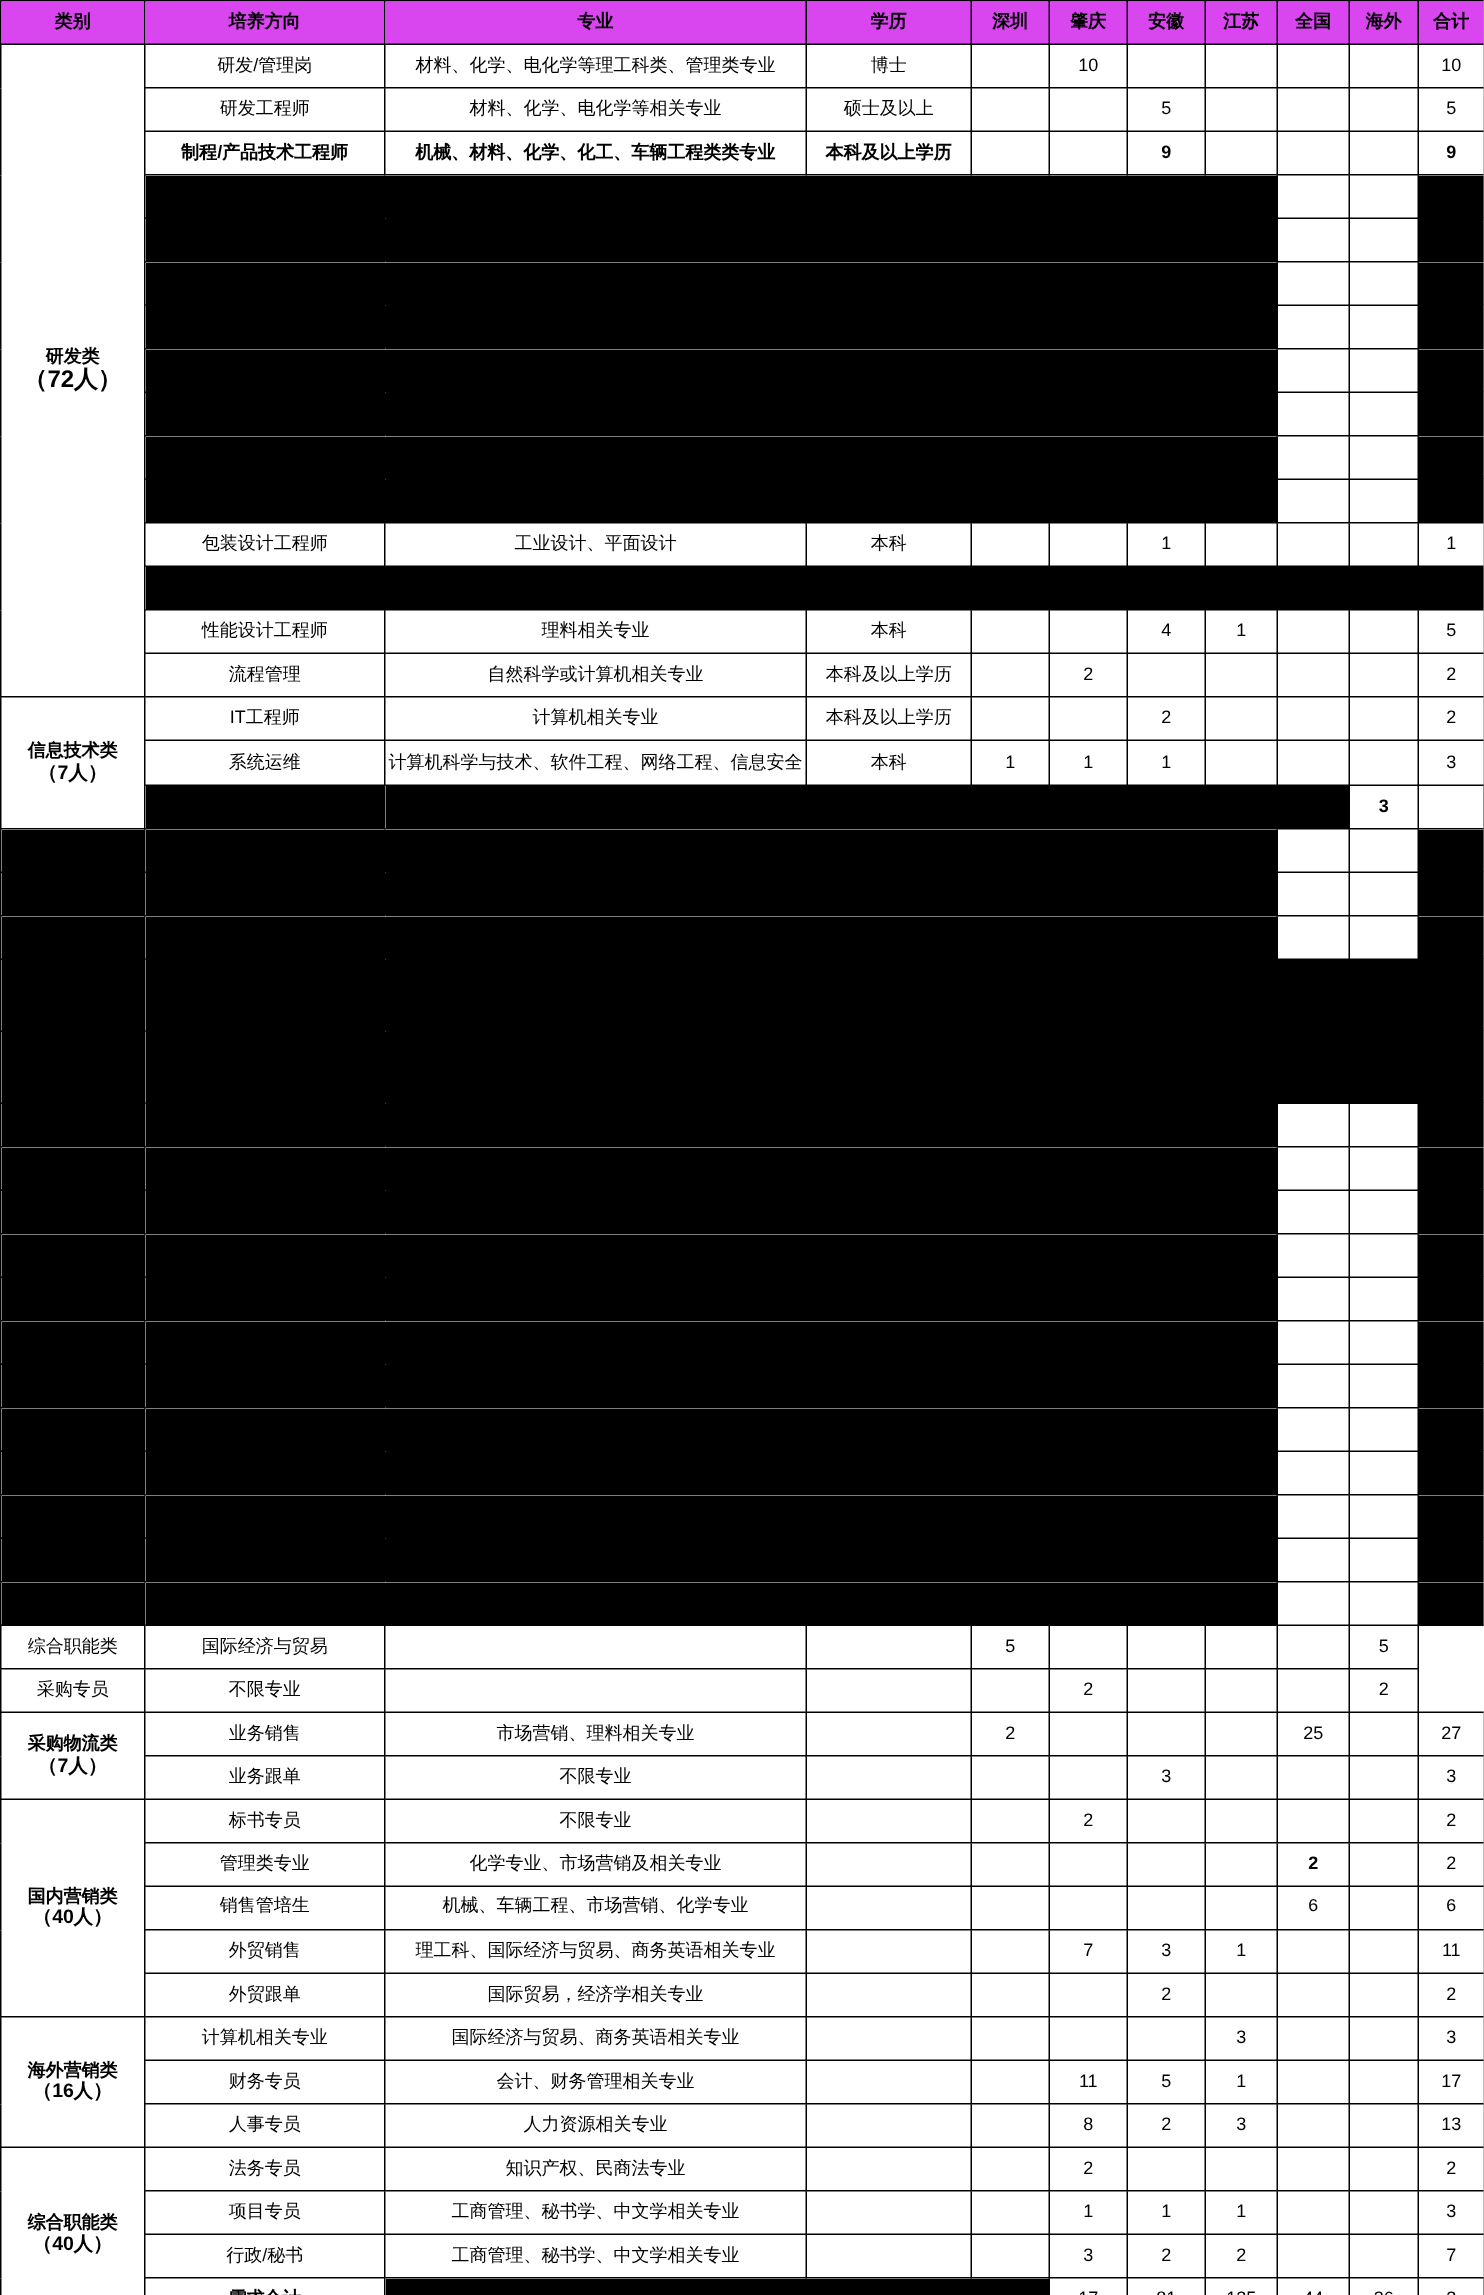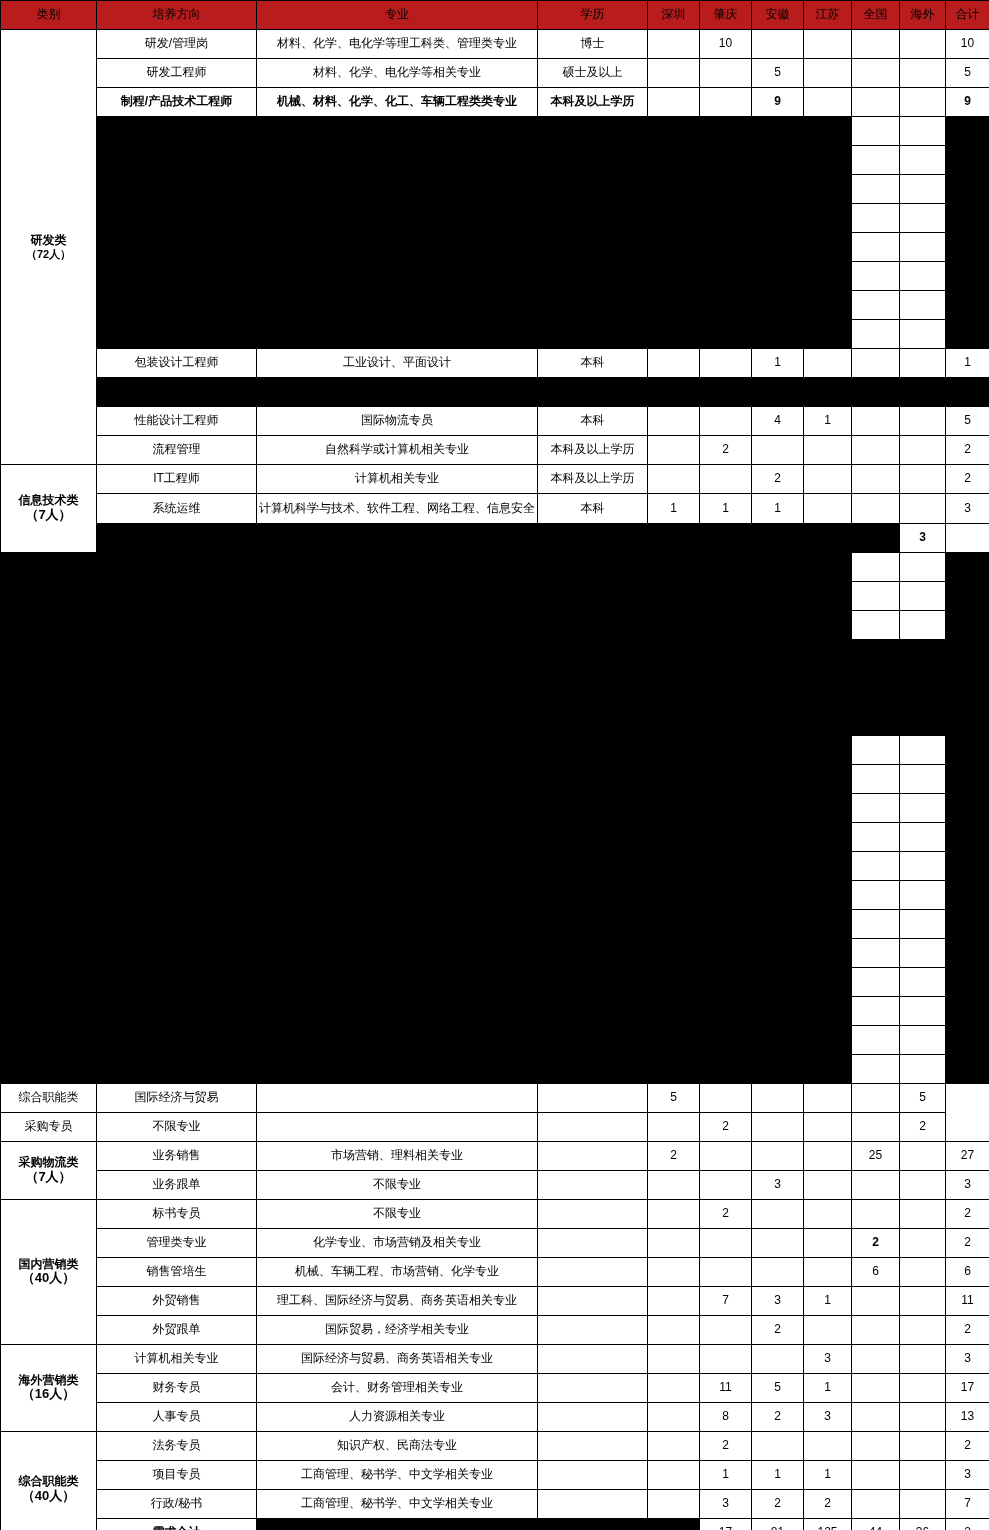--- a/index.html
+++ b/index.html
@@ -41,22 +41,22 @@
   col.c-edu    { width: 110px; }
   col.c-sz     { width: 52px; }
   col.c-zq     { width: 52px; }
   col.c-ah     { width: 52px; }
   col.c-js     { width: 48px; }
   col.c-qg     { width: 48px; }
   col.c-hw     { width: 46px; }
   col.c-total  { width: 44px; }
 
   thead td {
-    background: #b91c1c;
-    font-weight: normal;
+    background: #d946ef;
+    font-weight: bold;
     font-size: 14px;
     height: 26px;
   }
   td.cat {
     font-weight: bold;
     font-size: 15px;
     background: #ffffff;
   }
   td.blackcell {
     background: #000000;
@@ -112,21 +112,21 @@
         <td>江苏</td>
         <td>全国</td>
         <td>海外</td>
         <td>合计</td>
       </tr>
     </thead>
     <tbody id="tbody">
         <tr style="height: 28px;">
           <td class="cat" rowspan="15">
             <div>研发类</div>
-            <div style="font-size: 11px;">（72人）</div>
+            <div style="font-size: 16px;">（72人）</div>
           </td>
           <td class="small">研发/管理岗</td>
           <td class="small">材料、化学、电化学等理工科类、管理类专业</td>
           <td class="small">博士</td>
           <td></td>
           <td>10</td>
           <td></td>
           <td></td>
           <td></td>
           <td></td>
@@ -214,21 +214,21 @@
           <td></td>
           <td></td>
           <td></td>
           <td>1</td>
         </tr>
         <tr style="height: 22px;">
           <td class="blackcell" colspan="10"></td>
         </tr>
         <tr style="height: 28px;">
           <td class="small">性能设计工程师</td>
-          <td class="small">国际物流专员</td>
+          <td class="small">理料相关专业</td>
           <td class="small">本科</td>
           <td></td>
           <td></td>
           <td>4</td>
           <td>1</td>
           <td></td>
           <td></td>
           <td>5</td>
         </tr>
         <tr style="height: 28px;">
@@ -464,21 +464,21 @@
           <td class="small">化学专业、市场营销及相关专业</td>
           <td class="small"></td>
           <td></td>
           <td></td>
           <td></td>
           <td></td>
           <td class="bold">2</td>
           <td></td>
           <td>2</td>
         </tr>
-        <tr style="height: 28px;">
+        <tr style="height: 28px; font-family: Liberation Mono, monospace;">
           <td class="small">销售管培生</td>
           <td class="small">机械、车辆工程、市场营销、化学专业</td>
           <td class="small"></td>
           <td></td>
           <td></td>
           <td></td>
           <td></td>
           <td>6</td>
           <td></td>
           <td>6</td>

